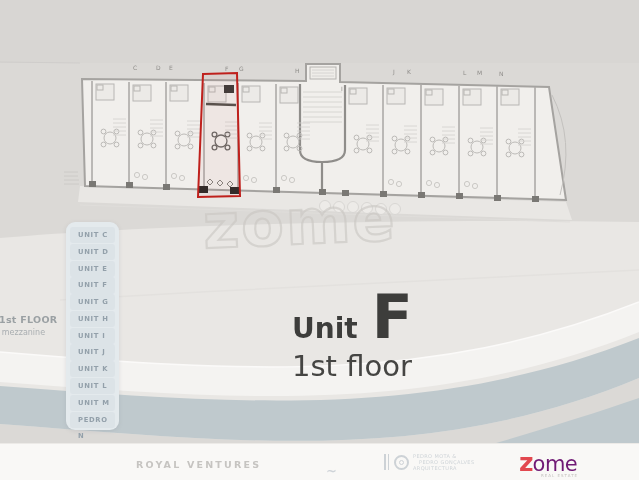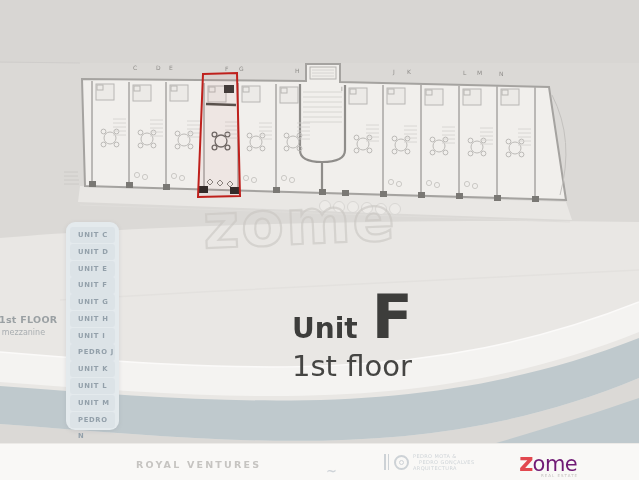--- a/index.html
+++ b/index.html
@@ -216,21 +216,21 @@
   <div class="watermark">zome</div>
 
   <div class="sidebar" id="unit-list">
       <div class="unit-item">UNIT C</div>
       <div class="unit-item">UNIT D</div>
       <div class="unit-item">UNIT E</div>
       <div class="unit-item">UNIT F</div>
       <div class="unit-item">UNIT G</div>
       <div class="unit-item">UNIT H</div>
       <div class="unit-item">UNIT I</div>
-      <div class="unit-item">PEDRO J</div>
+      <div class="unit-item">UNIT J</div>
       <div class="unit-item">UNIT K</div>
       <div class="unit-item">UNIT L</div>
       <div class="unit-item">UNIT M</div>
       <div class="unit-item">PEDRO N</div>
     </div>
 
   <div class="floor-label">
     <div class="l1">1st FLOOR</div>
     <div class="l2">&amp; mezzanine</div>
   </div>

